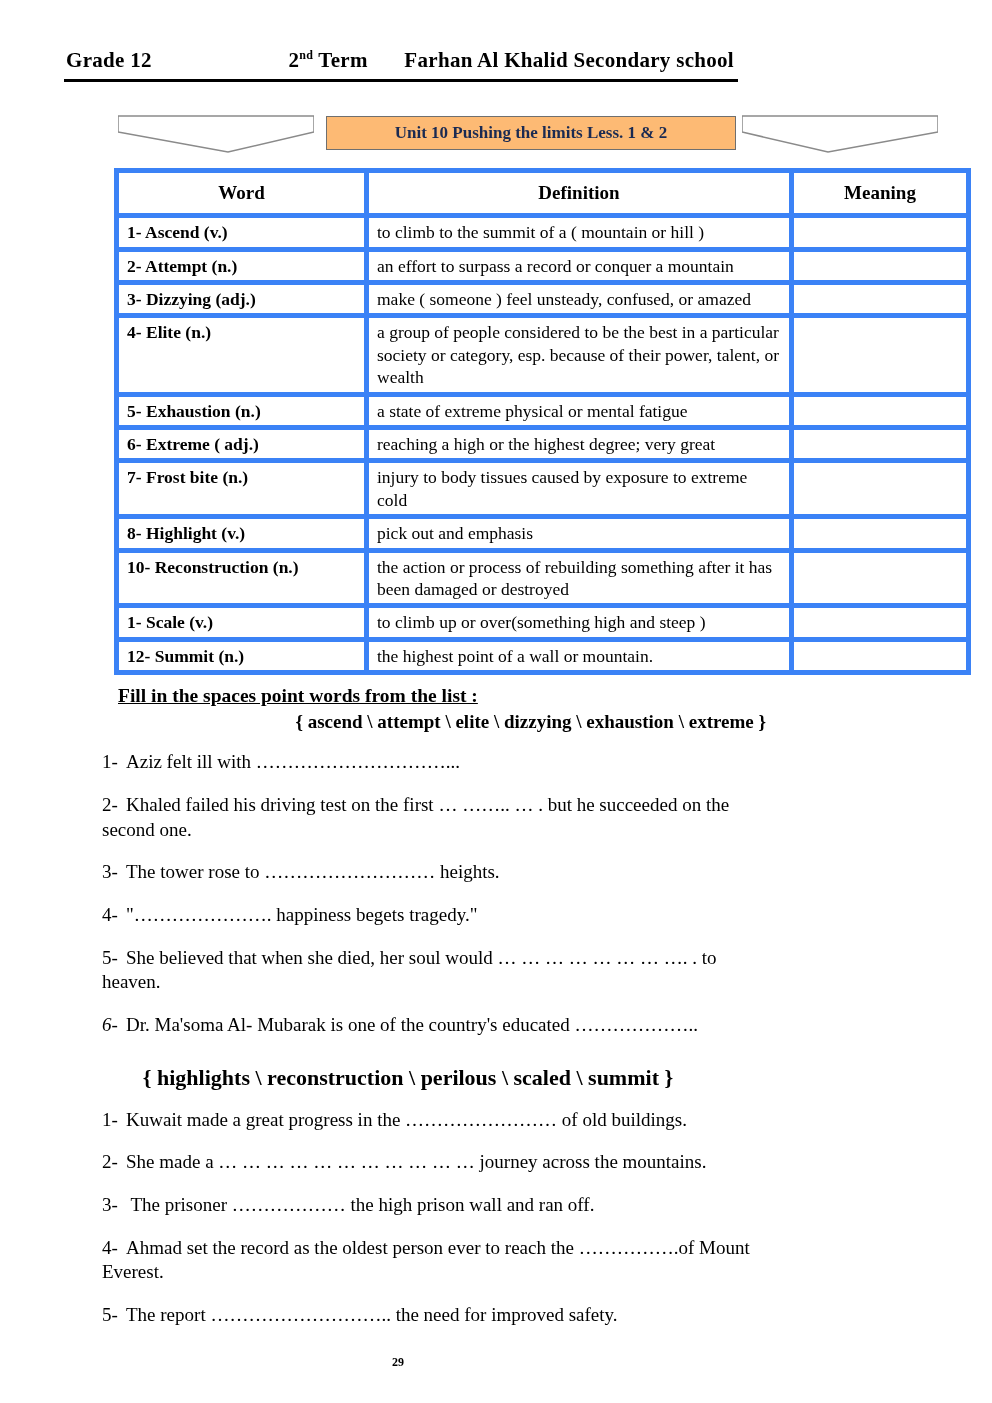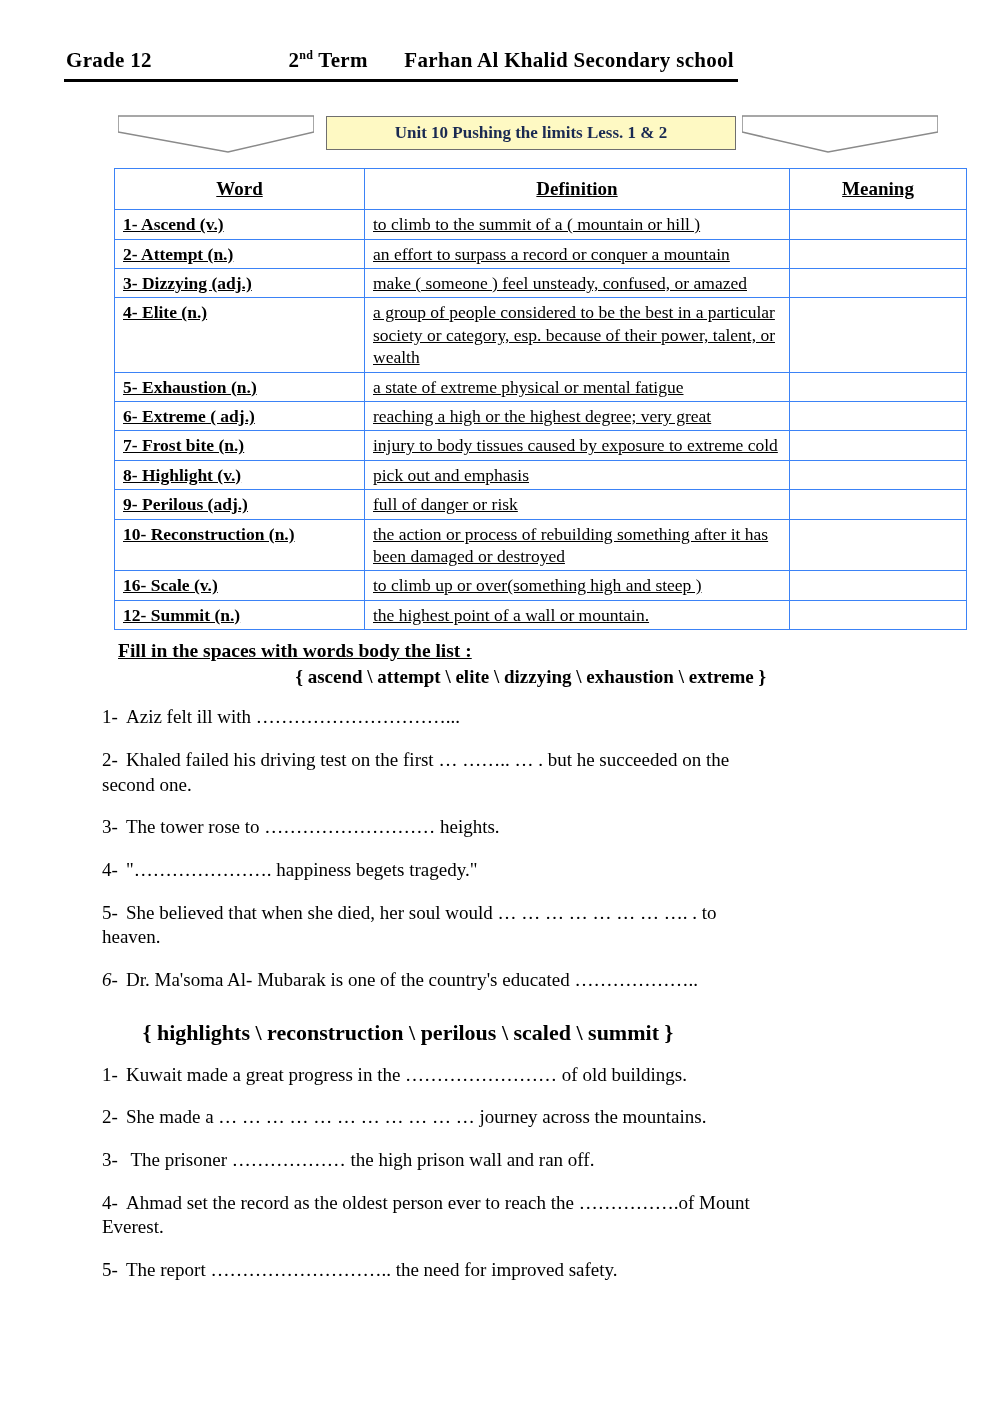--- a/index.html
+++ b/index.html
@@ -55,21 +55,21 @@
     height: 52px;
     margin-top: 28px;
   }
   .banner-title {
     position: absolute;
     left: 296px;
     top: 6px;
     width: 410px;
     height: 34px;
     box-sizing: border-box;
-    background: #fef9c3;
+    background: #fdba74;
     border: 1px solid #6f6f6f;
     display: flex;
     align-items: center;
     justify-content: center;
     font-family: "Liberation Serif", serif;
     font-weight: bold;
     font-size: 17px;
     color: #1a2a52;
   }
   .arrow-left, .arrow-right {
@@ -82,26 +82,25 @@
   .arrow-right { left: 712px; }
 
   
   table.vocab {
     border-collapse: collapse;
     width: 852px;
     margin: 6px 0 0 84px;
     table-layout: fixed;
   }
   table.vocab th, table.vocab td {
-    border: 1px solid #3b82f6;
+    border: 5px solid #3b82f6;
     padding: 3px 8px;
     vertical-align: top;
     font-size: 17.5px;
     line-height: 1.28;
-    text-decoration: underline;
   }
   table.vocab th {
     text-align: center;
     font-weight: bold;
     font-size: 19px;
     padding: 8px 4px;
   }
   col.c-word { width: 250px; }
   col.c-def  { width: 425px; }
   col.c-mean { width: 177px; }
@@ -230,43 +229,38 @@
         <td class="word"> 7- Frost bite  (n.)</td>
         <td class="def">injury to body tissues caused by exposure to extreme cold</td>
         <td class="mean"></td>
       </tr>
       <tr>
         <td class="word">8- Highlight  (v.)</td>
         <td class="def">pick out and emphasis</td>
         <td class="mean"></td>
       </tr>
       <tr>
-        <td class="word">9- Perilous  (adj.)</td>
-        <td class="def">full of danger or risk</td>
-        <td class="mean"></td>
-      </tr>
-      <tr>
         <td class="word">10- Reconstruction  (n.)</td>
         <td class="def">the action or process of rebuilding something after it has been  damaged or destroyed</td>
         <td class="mean"></td>
       </tr>
       <tr>
-        <td class="word">16- Scale  (v.)</td>
+        <td class="word">1- Scale  (v.)</td>
         <td class="def">to climb up or over(something high and steep )</td>
         <td class="mean"></td>
       </tr>
       <tr>
         <td class="word">12- Summit  (n.)</td>
         <td class="def">the highest point of a wall or mountain.</td>
         <td class="mean"></td>
       </tr>
     </tbody>
   </table>
 
-  <div class="section-title">Fill in the spaces with words body the list :</div>
+  <div class="section-title">Fill in the spaces point words from the list :</div>
   <div class="word-bank">{ ascend    \ attempt  \ elite \ dizzying  \ exhaustion   \ extreme }</div>
 
   <ol class="questions">
     <li><span class="num">1-</span><span>Aziz felt ill with …………………………...</span></li>
     <li><span class="num">2-</span><span>Khaled failed his driving test on the first … …….. … . but he succeeded on the second one.</span></li>
     <li><span class="num">3-</span><span>The tower rose to ……………………… heights.</span></li>
     <li><span class="num">4-</span><span>"…………………. happiness begets tragedy."</span></li>
     <li><span class="num">5-</span><span>She believed that when she died, her soul would … … … … … … … …. . to heaven.</span></li>
     <li><span class="num italic-num">6-</span><span>Dr. Ma'soma Al- Mubarak is one of the country's educated ………………..</span></li>
   </ol>
@@ -274,14 +268,15 @@
   <div class="word-bank-2">{  highlights \ reconstruction \ perilous \ scaled \ summit }</div>
 
   <ol class="questions">
     <li><span class="num">1-</span><span>Kuwait made a great progress in the …………………… of old buildings.</span></li>
     <li><span class="num">2-</span><span>She made a … … … … … … … … … … …  journey across the mountains.</span></li>
     <li><span class="num">3-</span><span> The prisoner ……………… the high prison wall and ran off.</span></li>
     <li><span class="num">4-</span><span>Ahmad set the record as the oldest person ever to reach the …………….of  Mount Everest.</span></li>
     <li><span class="num">5-</span><span>The report ……………………….. the need for improved safety.</span></li>
   </ol>
 
+  <div class="page-number">29</div>
 
 </div>
 
 </body></html>

